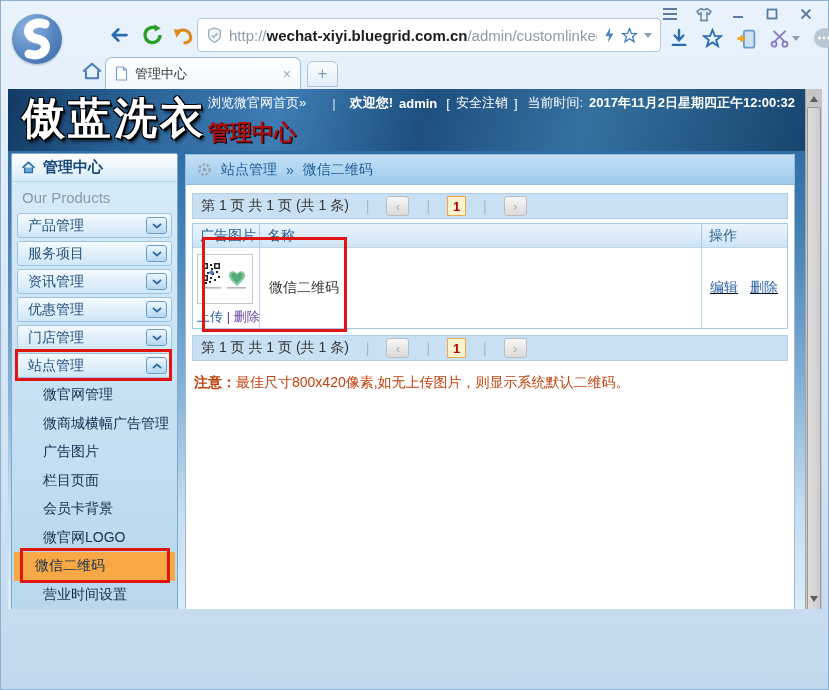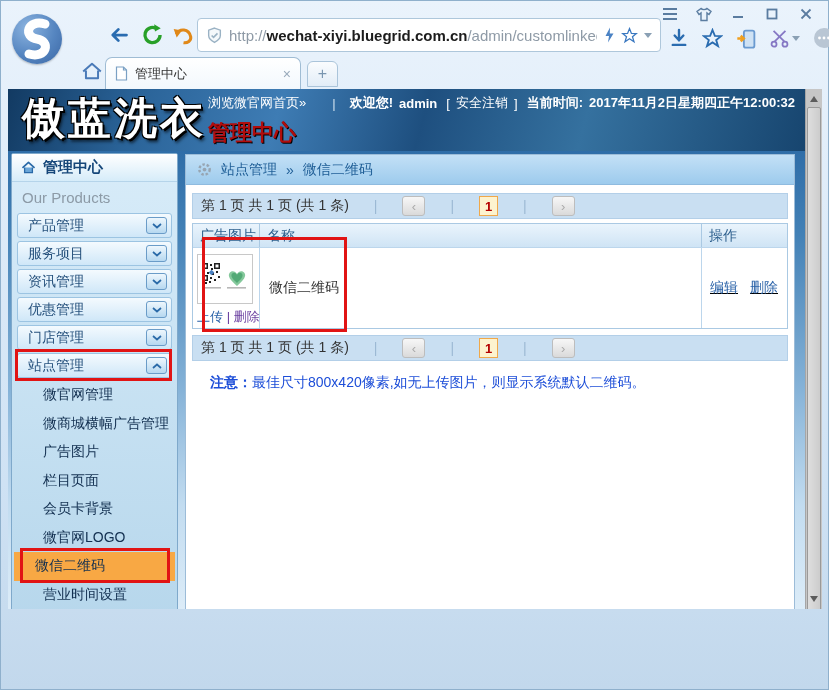--- a/index.html
+++ b/index.html
@@ -39,21 +39,21 @@
     background:linear-gradient(105deg,#123a62 0%,#2a6398 16%,#3e7cb4 34%,#1e4f7f 52%,#35719f 72%,#17456f 100%); }
   .logo-main { position:absolute; left:14px; top:1px; font-size:43px; font-weight:bold; color:#fff; letter-spacing:3px; white-space:nowrap;
     text-shadow:2px 2px 0 #000,-1px -1px 0 #000,1px -1px 0 #000,-1px 1px 0 #000,3px 4px 3px rgba(0,0,0,.55); }
   .logo-sub { position:absolute; left:200px; top:29px; font-size:22px; font-weight:bold; color:#b00d0d; text-shadow:1px 1px 0 #000; white-space:nowrap; }
   .hdr-info { position:absolute; left:200px; top:5px; right:10px; display:flex; align-items:center; color:#fff; font-size:13px; white-space:nowrap; }
   .hdr-info .lnk { color:#fff; cursor:pointer; }
   .hdr-sep { margin:0 14px 0 26px; color:#cfe0ee; }
   .hdr-user { font-weight:bold; margin:0 6px; }
   .hdr-logout { margin:0 3px; cursor:pointer; }
   .hdr-time { margin-left:auto; font-weight:bold; }
-  .hdr-time-label { font-weight:bold; margin-right:6px; }
+  .hdr-time-label { font-weight:normal; margin-right:6px; }
 
   
   .scrollbar { position:absolute; top:0; right:0; width:17px; height:100%; background:#c6c6c6; border-left:1px solid #a6a6a6; }
   .sb-arrow { position:absolute; left:0; width:16px; height:16px; display:flex; align-items:center; justify-content:center; cursor:pointer; }
   .sb-arrow.up { top:2px; } .sb-arrow.down { bottom:2px; }
   .tri-up { width:0; height:0; border-left:4px solid transparent; border-right:4px solid transparent; border-bottom:6px solid #5c5c5c; }
   .tri-down { width:0; height:0; border-left:4px solid transparent; border-right:4px solid transparent; border-top:6px solid #5c5c5c; }
   .sb-thumb { position:absolute; left:1px; top:18px; width:14px; height:558px; background:linear-gradient(90deg,#dedede,#cccccc); border:1px solid #9a9a9a; border-radius:2px; cursor:pointer; }
 
   
@@ -72,40 +72,40 @@
   .red-box { position:absolute; border:3px solid #e11414; pointer-events:none; z-index:30; }
   .red-1 { left:7px; top:260px; width:157px; height:32px; }
   .red-2 { left:12px; top:459px; width:150px; height:35px; }
   .red-3 { left:194px; top:148px; width:145px; height:95px; }
 
   
   .main { position:absolute; left:177px; top:65px; width:610px; height:504px; background:#fff; border:1px solid #9cbcd8; }
   .breadcrumb { height:30px; background:linear-gradient(#c3e0f6,#9dcbed); border-bottom:1px solid #8fbbdf; display:flex; align-items:center; gap:9px; padding:0 11px; color:#1f5e96; font-size:14px; }
   .breadcrumb .bc-link { cursor:pointer; }
   .content { padding:8px 6px 0; }
-  .pagebar { height:26px; background:#c9dff2; border:1px solid #b3cfe8; display:flex; align-items:center; font-size:14px; color:#333; padding:0 8px; gap:25px; }
+  .pagebar { height:26px; background:#c9dff2; border:1px solid #b3cfe8; display:flex; align-items:center; font-size:14px; color:#333; padding:0 8px; gap:17px; }
   .pg-sep { color:#9cb9d4; }
   .pg-btn { width:23px; height:20px; background:linear-gradient(#f7f7f7,#dadada); border:1px solid #bdbdbd; border-radius:3px; color:#aaa; font-size:13px; display:flex; align-items:center; justify-content:center; cursor:pointer; }
   .pg-cur { width:19px; height:20px; background:#fdf3cf; border:1px solid #f0a84a; color:#b40000; font-weight:bold; font-size:13px; display:flex; align-items:center; justify-content:center; cursor:pointer; }
   .pagebar.bottom { margin-top:6px; }
   .tbl { border:1px solid #aac9e3; border-top:none; margin-top:4px; }
   .tbl-head { display:grid; grid-template-columns:67px 442px 1fr; background:linear-gradient(#eaf4fc,#cfe4f5); border-top:1px solid #aac9e3; }
   .tbl-head > div { height:23px; line-height:23px; padding-left:7px; font-size:14px; color:#2d5f8d; border-right:1px solid #aac9e3; }
   .tbl-head > div:last-child { border-right:none; }
   .tbl-row { display:grid; grid-template-columns:67px 442px 1fr; background:#fff; }
   .tbl-row > div { border-right:1px solid #bcd6ec; border-top:1px solid #bcd6ec; min-height:81px; }
   .tbl-row > div:last-child { border-right:none;text-decoration:underline; }
   .cell-img { padding:6px 2px 2px 4px; display:flex; flex-direction:column; }
   .thumb { width:56px; height:50px; background:#fff; border:1px solid #c8c8c8; display:flex; align-items:center; justify-content:center; }
   .img-links { margin-top:4px; font-size:13px; white-space:nowrap; }
   .lnk-blue { color:#2a62a8; cursor:pointer; }
   .lnk-purple { color:#6a3fa0; cursor:pointer; }
   .cell-name { display:flex; align-items:center; padding-left:9px; font-size:14px; color:#333; }
   .cell-ops { display:flex; align-items:center; gap:12px; padding-left:8px; font-size:14px; }
-  .note { margin:13px 18px 0; font-size:14px; color:#1d4ed8; }
+  .note { margin:13px 2px 0; font-size:14px; color:#c2410c; }
   .note b { font-weight:bold; }
 
   svg { display:block; }
 </style>
 </head>
 <body>
 
 <div class="chrome">
 
   <div class="win-controls">

